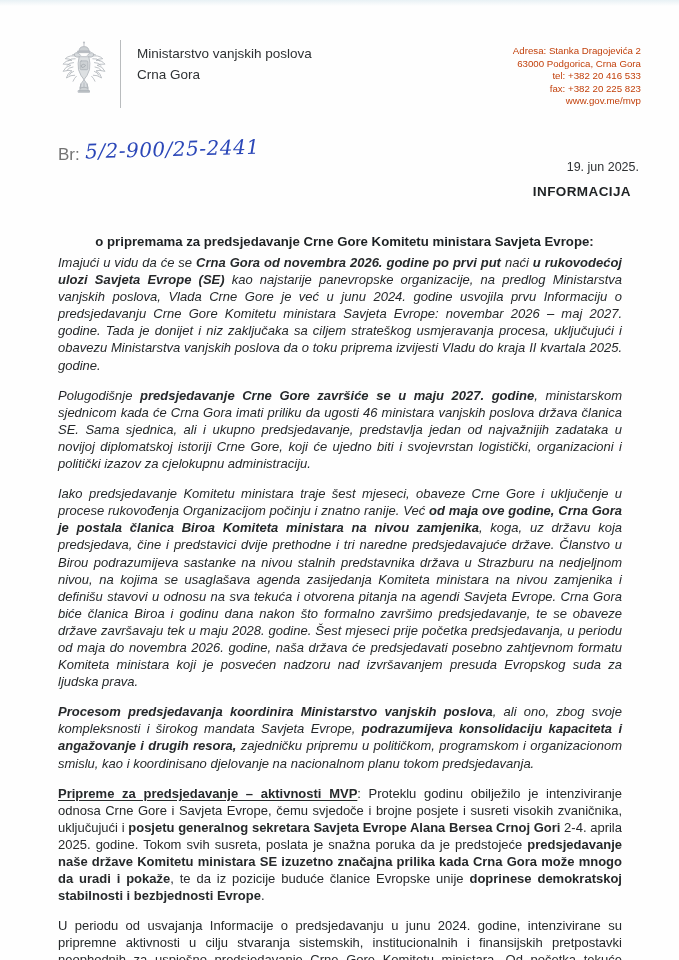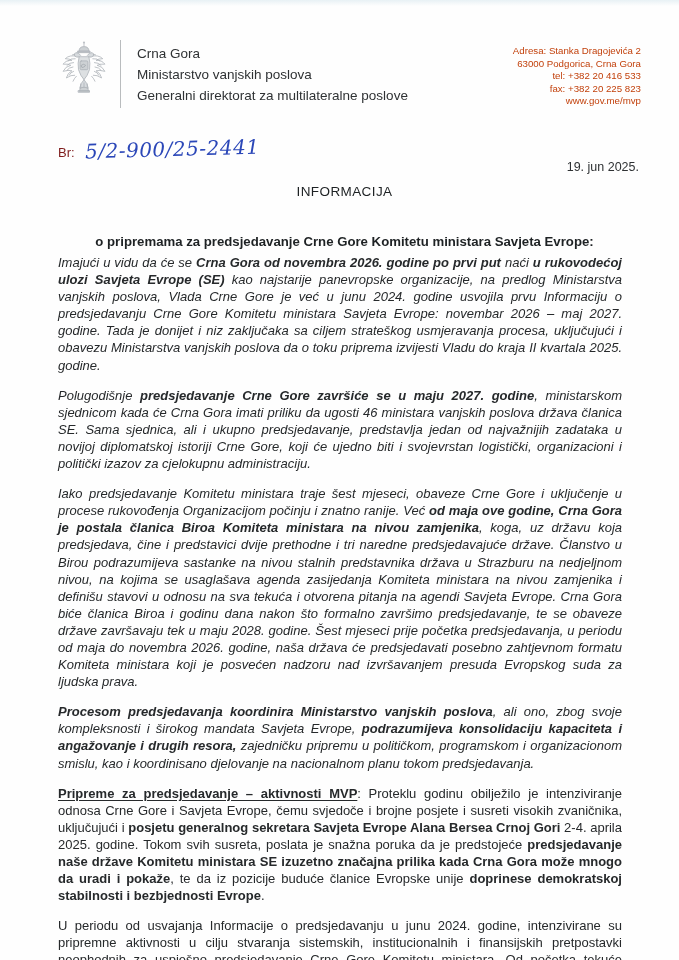--- a/index.html
+++ b/index.html
@@ -83,22 +83,22 @@
     position: absolute;
     top: 140px;
     left: 58px;
     right: 40px;
     height: 28px;
   }
   .ref-label {
     position: absolute;
     left: 0;
     top: 5px;
-    font-size: 13px;
-    color: #7f1d1d;
+    font-size: 17px;
+    color: #737373;
   }
   .ref-number {
     position: absolute;
     left: 27px;
     top: -3px;
     font-family: "DejaVu Serif", serif;
     font-style: italic;
     font-size: 20px;
     letter-spacing: 0.5px;
     color: #2b47b8;
@@ -116,23 +116,24 @@
   
   .title-block {
     position: absolute;
     top: 184px;
     left: 58px;
     right: 48px;
     text-align: center;
   }
   .doc-title {
     font-size: 13.5px;
-    font-weight: normal;
+    font-weight: bold;
     letter-spacing: 0.4px;
     color: #1e2224;
+    text-align: right;
   }
   .doc-subtitle {
     margin-top: 33px;
     font-size: 13.2px;
     font-weight: bold;
     line-height: 19px;
     color: #1e2224;
   }
 
   
@@ -194,23 +195,22 @@
           <path d="M40 92 L60 92 L60 95 L40 95 Z" fill="#b2b7bc" stroke="#9aa0a6"></path>
 
           <path d="M36 66 Q32 70 30 75 M64 66 Q68 70 70 75"></path>
         </g>
       </svg>
     </div>
 
     <div class="letterhead-divider"></div>
 
     <div class="org-lines">
+      <div>Ministarstvo vanjskih poslova</div>
       <div>Crna Gora</div>
-      <div>Ministarstvo vanjskih poslova</div>
-      <div>Generalni direktorat za multilateralne poslove</div>
     </div>
 
     <div class="contact">
       <div>Adresa: Stanka Dragojevića 2</div>
       <div>63000 Podgorica, Crna Gora</div>
       <div>tel: +382 20 416 533</div>
       <div>fax: +382 20 225 823</div>
       <div>www.gov.me/mvp</div>
     </div>
   </div>

